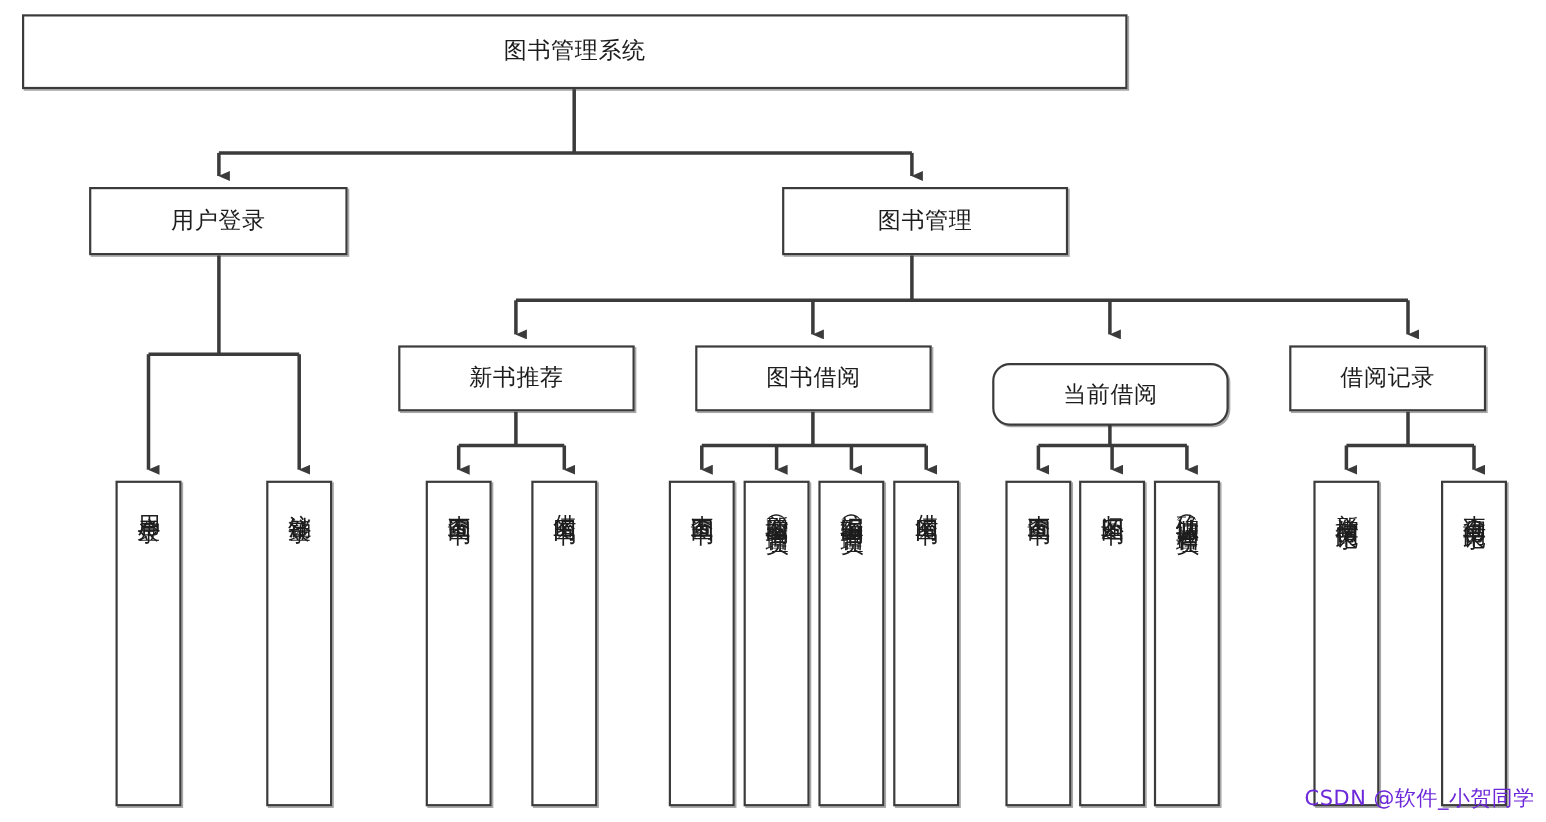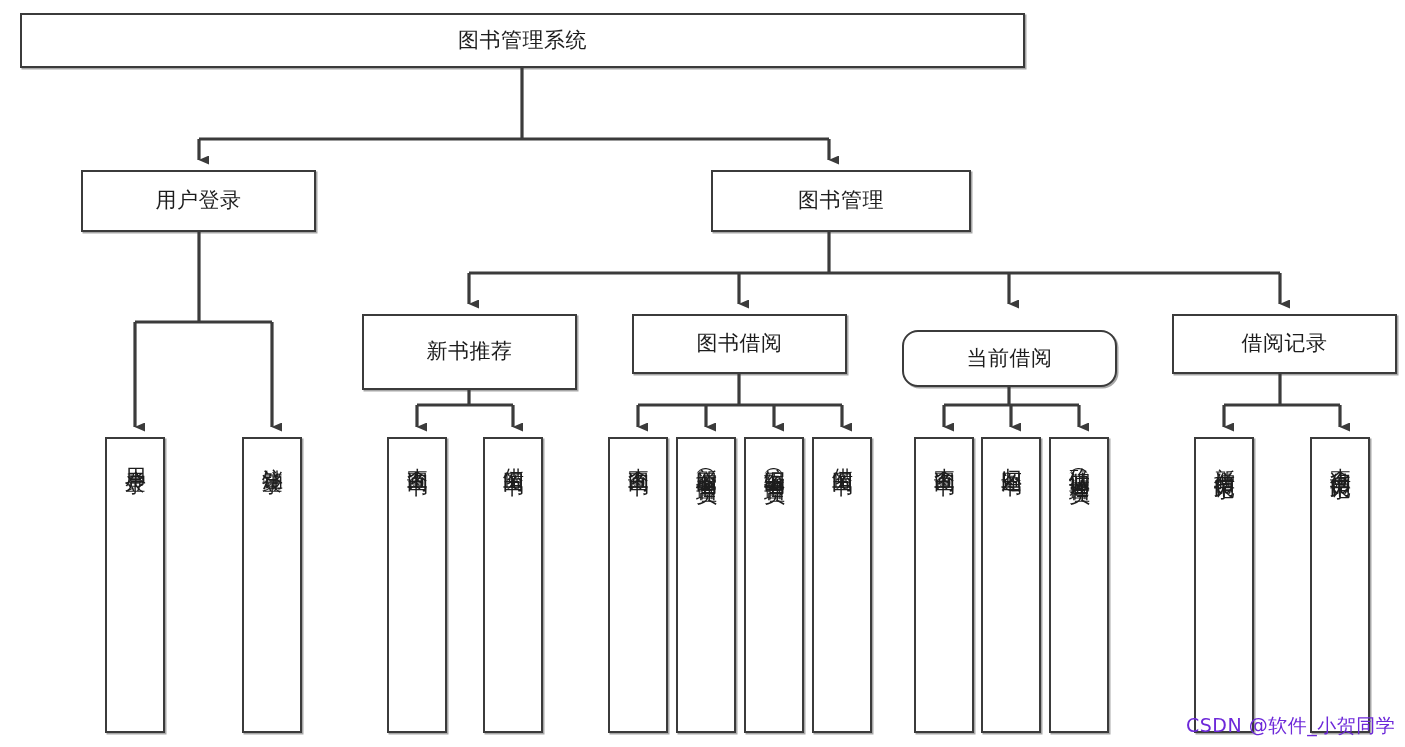--- a/index.html
+++ b/index.html
@@ -116,41 +116,41 @@
       <path d="M 1011,405 L 1011,427" marker-end="url(#arrowhead)"></path>
       <path d="M 1079,405 L 1079,427" marker-end="url(#arrowhead)"></path>
 
       <path d="M 1280,374 L 1280,405"></path>
       <path d="M 1224,405 L 1340,405"></path>
       <path d="M 1224,405 L 1224,427" marker-end="url(#arrowhead)"></path>
       <path d="M 1340,405 L 1340,427" marker-end="url(#arrowhead)"></path>
     </g>
   </svg>
 
-  <div class="node" style="left:20px; top:13px; width:1005px; height:55px;">
+  <div class="node" style="left:20px; top:13px; width:1005px; height:68px;">
     <span class="node-label">图书管理系统</span>
   </div>
 
   <div class="node" style="left:81px; top:170px; width:235px; height:62px;">
     <span class="node-label">用户登录</span>
   </div>
   <div class="node" style="left:711px; top:170px; width:260px; height:62px;">
     <span class="node-label">图书管理</span>
   </div>
 
-  <div class="node" style="left:362px; top:314px; width:215px; height:76px;">
+  <div class="node" style="left:362px; top:314px; width:215px; height:60px;">
     <span class="node-label">新书推荐</span>
   </div>
   <div class="node" style="left:632px; top:314px; width:215px; height:60px;">
     <span class="node-label">图书借阅</span>
   </div>
   <div class="node" style="left:902px; top:330px; width:215px; height:57px;border-radius:16px;">
     <span class="node-label">当前借阅</span>
   </div>
-  <div class="node" style="left:1172px; top:314px; width:225px; height:60px;">
+  <div class="node" style="left:1172px; top:314px; width:179px; height:60px;">
     <span class="node-label">借阅记录</span>
   </div>
 
   <div class="node leaf" style="left:105px; top:437px; width:60px; height:296px;">
     <span class="node-label">用户登录</span>
   </div>
   <div class="node leaf" style="left:242px; top:437px; width:60px; height:296px;">
     <span class="node-label">注销登录</span>
   </div>
 

